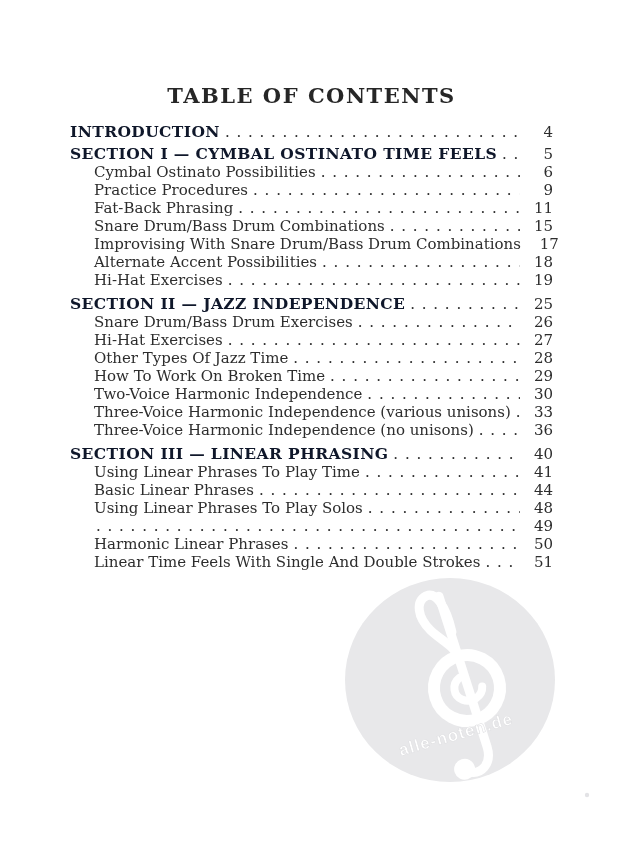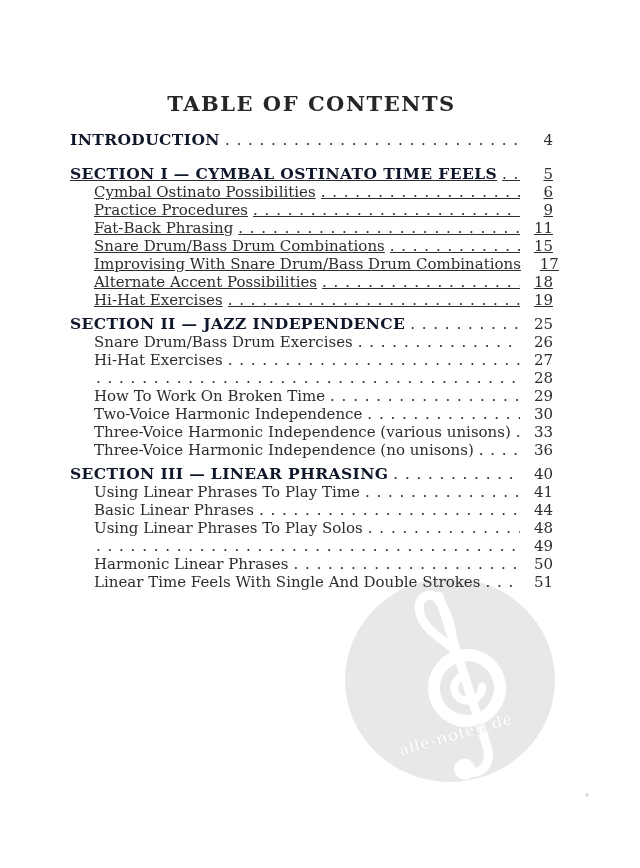--- a/index.html
+++ b/index.html
@@ -15,32 +15,32 @@
 
   
   .watermark {
     position: absolute; left: 330px; top: 566px;
     width: 260px; height: 260px;
     z-index: 0; pointer-events: none;
   }
 
   
   .content {
-    position: absolute; left: 70px; top: 92px;
+    position: absolute; left: 70px; top: 84px;
     width: 483px; z-index: 1;
   }
   .title {
     margin: 0 0 15px 0;
     font-size: 21px; line-height: 24px;
     font-weight: bold;
     letter-spacing: 1.5px;
     text-align: center;
     color: #262626;
   }
-  .toc-group.small-gap { margin-top: 16px; text-decoration: underline; }
+  .toc-group.small-gap { margin-top: 4px; }
   .toc-group.spaced   { margin-top: 6px; }
 
   .toc-row {
     display: flex; align-items: baseline;
     height: 18px; line-height: 18px;
     font-size: 15px; white-space: nowrap;
   }
   .toc-row.item { padding-left: 24px; justify-content: space-between; }
   .toc-row.head .lbl {
     font-weight: bold; font-size: 15.5px;
@@ -141,20 +141,21 @@
             <span class="lbl">Snare Drum/Bass Drum Exercises</span>
             <span class="dots" aria-hidden="true">. . . . . . . . . . . . . . . . . . . . . . . . . . . . . . . . . . . . . . . . . . . . . . . . . . . . . . . . . . . . . . . . . . . . . . . . . . . . . . . . . . . . . . . . . . . . . . . . . . . . . . . . . . . . . . . . . . . . . . . . </span>
             <span class="pg">26</span>
           </div>
           <div class="toc-row item">
             <span class="lbl">Hi-Hat Exercises</span>
             <span class="dots" aria-hidden="true">. . . . . . . . . . . . . . . . . . . . . . . . . . . . . . . . . . . . . . . . . . . . . . . . . . . . . . . . . . . . . . . . . . . . . . . . . . . . . . . . . . . . . . . . . . . . . . . . . . . . . . . . . . . . . . . . . . . . . . . . </span>
             <span class="pg">27</span>
           </div>
           <div class="toc-row item">
+            <span class="lbl">Other Types Of Jazz Time</span>
             <span class="dots" aria-hidden="true">. . . . . . . . . . . . . . . . . . . . . . . . . . . . . . . . . . . . . . . . . . . . . . . . . . . . . . . . . . . . . . . . . . . . . . . . . . . . . . . . . . . . . . . . . . . . . . . . . . . . . . . . . . . . . . . . . . . . . . . . </span>
             <span class="pg">28</span>
           </div>
           <div class="toc-row item">
             <span class="lbl">How To Work On Broken Time</span>
             <span class="dots" aria-hidden="true">. . . . . . . . . . . . . . . . . . . . . . . . . . . . . . . . . . . . . . . . . . . . . . . . . . . . . . . . . . . . . . . . . . . . . . . . . . . . . . . . . . . . . . . . . . . . . . . . . . . . . . . . . . . . . . . . . . . . . . . . </span>
             <span class="pg">29</span>
           </div>
           <div class="toc-row item">
             <span class="lbl">Two-Voice Harmonic Independence</span>

